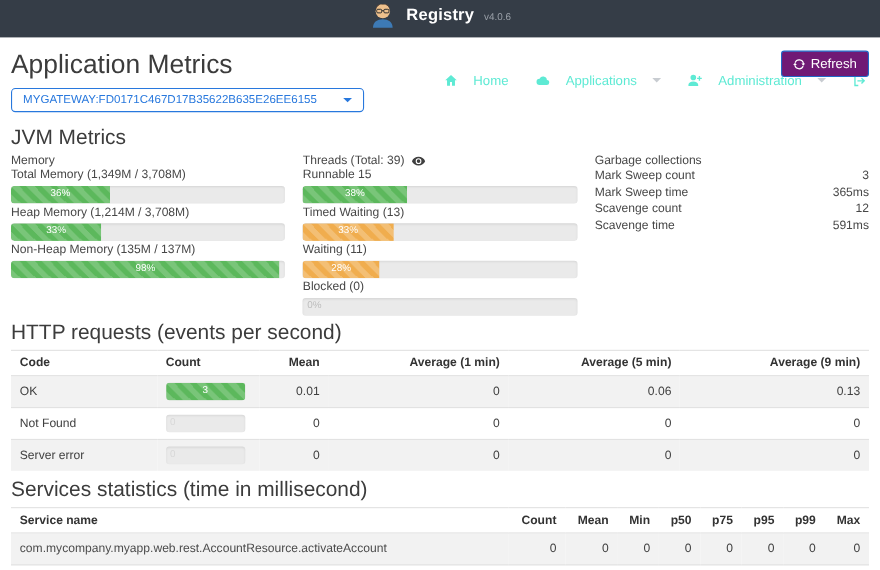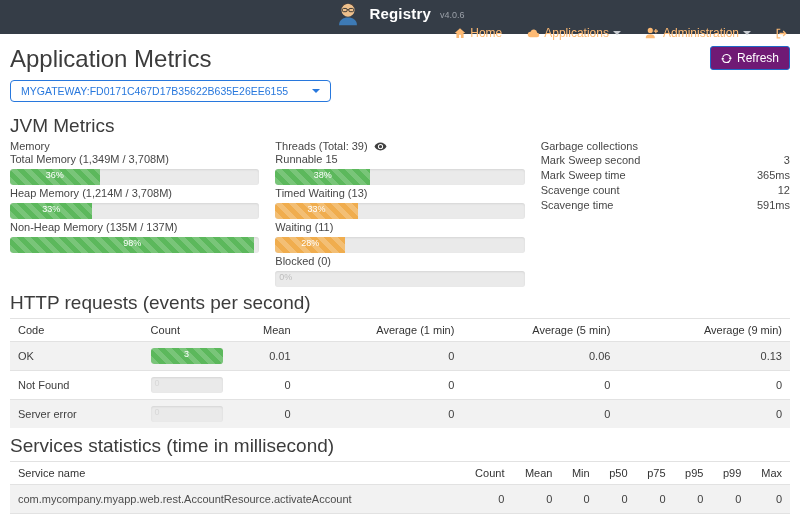--- a/index.html
+++ b/index.html
@@ -11,21 +11,21 @@
   }
   
   .navbar{
     background:#353d47; height:34px; display:flex; align-items:center;
     padding:0 12px; color:#c8ccd1;flex-direction:column;
   }
   .brand{ display:flex; align-items:center; gap:8px; cursor:pointer; }
   .brand-name{ color:#fff; font-weight:bold; font-size:15px; letter-spacing:.2px; }
   .brand-version{ font-size:9px; color:#9aa0a8; margin-left:1px; margin-top:3px; }
   .nav-right{ margin-left:auto; display:flex; align-items:center; gap:24px; font-size:12px; }
-  .nav-item{ display:flex; align-items:center; gap:4px; cursor:pointer; color:#fdba74; }
+  .nav-item{ display:flex; align-items:center; gap:14px; cursor:pointer; color:#5eead4;margin-top:40px; }
   .nav-item svg{ flex:0 0 auto; }
   .caret{ width:0; height:0; border:4px solid transparent; border-top-color:#c8ccd1; margin-top:4px; }
   .caret.blue{ border-top-color:#2878dd; }
   
   .content{ padding:0 10px; }
   .page-head{ display:flex; justify-content:space-between; align-items:flex-start; padding-top:12px; }
   h1{ font-size:24px; font-weight:normal; color:#3c3c3c; margin:0; line-height:26px; }
   h2{ font-size:19px; font-weight:normal; color:#3c3c3c; margin:0; line-height:20px; }
   .btn-refresh{
     background:#701a75; color:#fff; border:1px solid #2069c8; border-radius:3px;
@@ -64,21 +64,21 @@
     background-size:14px 14px;
   }
   .gc-row{ display:flex; justify-content:space-between; font-size:11px; line-height:15px; color:#474747; }
   
   .h2-http{ margin-top:4px; }
   .sub{ font-size:11px; color:#4a4a4a; margin-top:3px; line-height:12px; }
   .h2-svc{ margin-top:8px; }
   
   table.tbl{ width:100%; border-collapse:collapse; font-size:11px; margin-top:5px; color:#404040; }
   .tbl th,.tbl td{ padding:5px 8px; text-align:right; border-top:1px solid #e2e2e2; }
-  .tbl th{ font-weight:normal; color:#333; }
+  .tbl th{ font-weight:bold; color:#333; }
   .tbl .al{ text-align:left; }
   .tbl tbody tr:nth-child(odd){ background:#f2f2f2; }
   .http-tbl td{ padding-top:6px; padding-bottom:6px; }
   .http-tbl th:nth-child(1){ width:17%; }
   .http-tbl th:nth-child(2){ width:12%; }
   .http-tbl th:nth-child(3){ width:8%; }
   .http-tbl th:nth-child(4){ width:21%; }
   .http-tbl th:nth-child(5){ width:20%; }
   .http-tbl th:nth-child(6){ width:22%; }
   .svc-tbl th:first-child{ width:58%; }
@@ -212,21 +212,21 @@
 
       <div class="metric-label">Blocked (0)</div>
       <div class="progress">
         <div class="progress-fill success zero" style="width: 0%;"><span style="color:#bdbdbd">0%</span></div>
       </div>
     </div>
 
     <div>
       <div class="metric-title">Garbage collections</div>
       <div class="gc-row">
-        <span>Mark Sweep second</span>
+        <span>Mark Sweep count</span>
         <span>3</span>
       </div>
       <div class="gc-row">
         <span>Mark Sweep time</span>
         <span>365ms</span>
       </div>
       <div class="gc-row">
         <span>Scavenge count</span>
         <span>12</span>
       </div>

